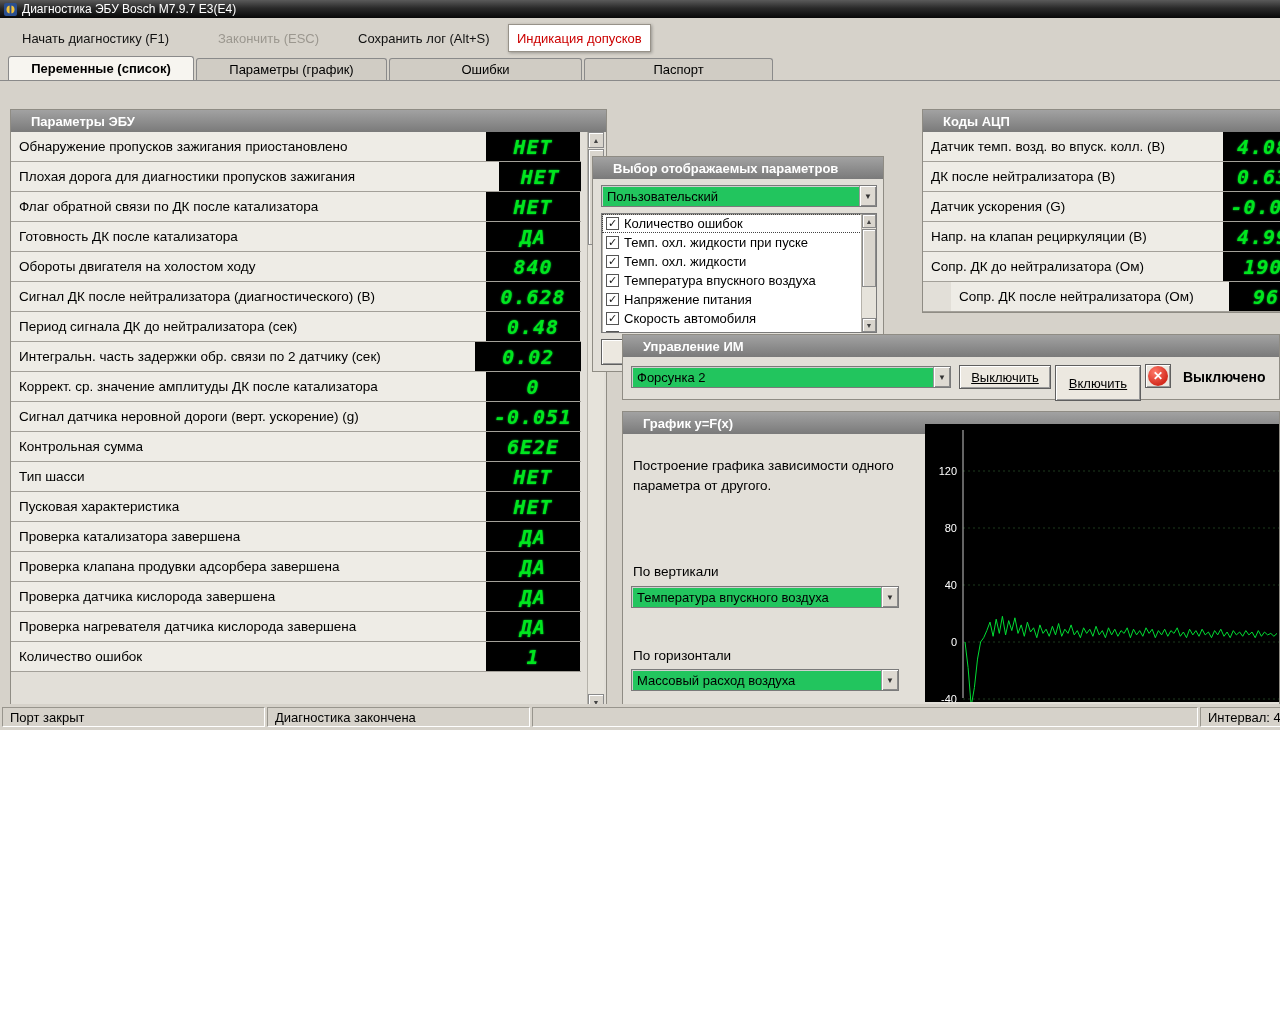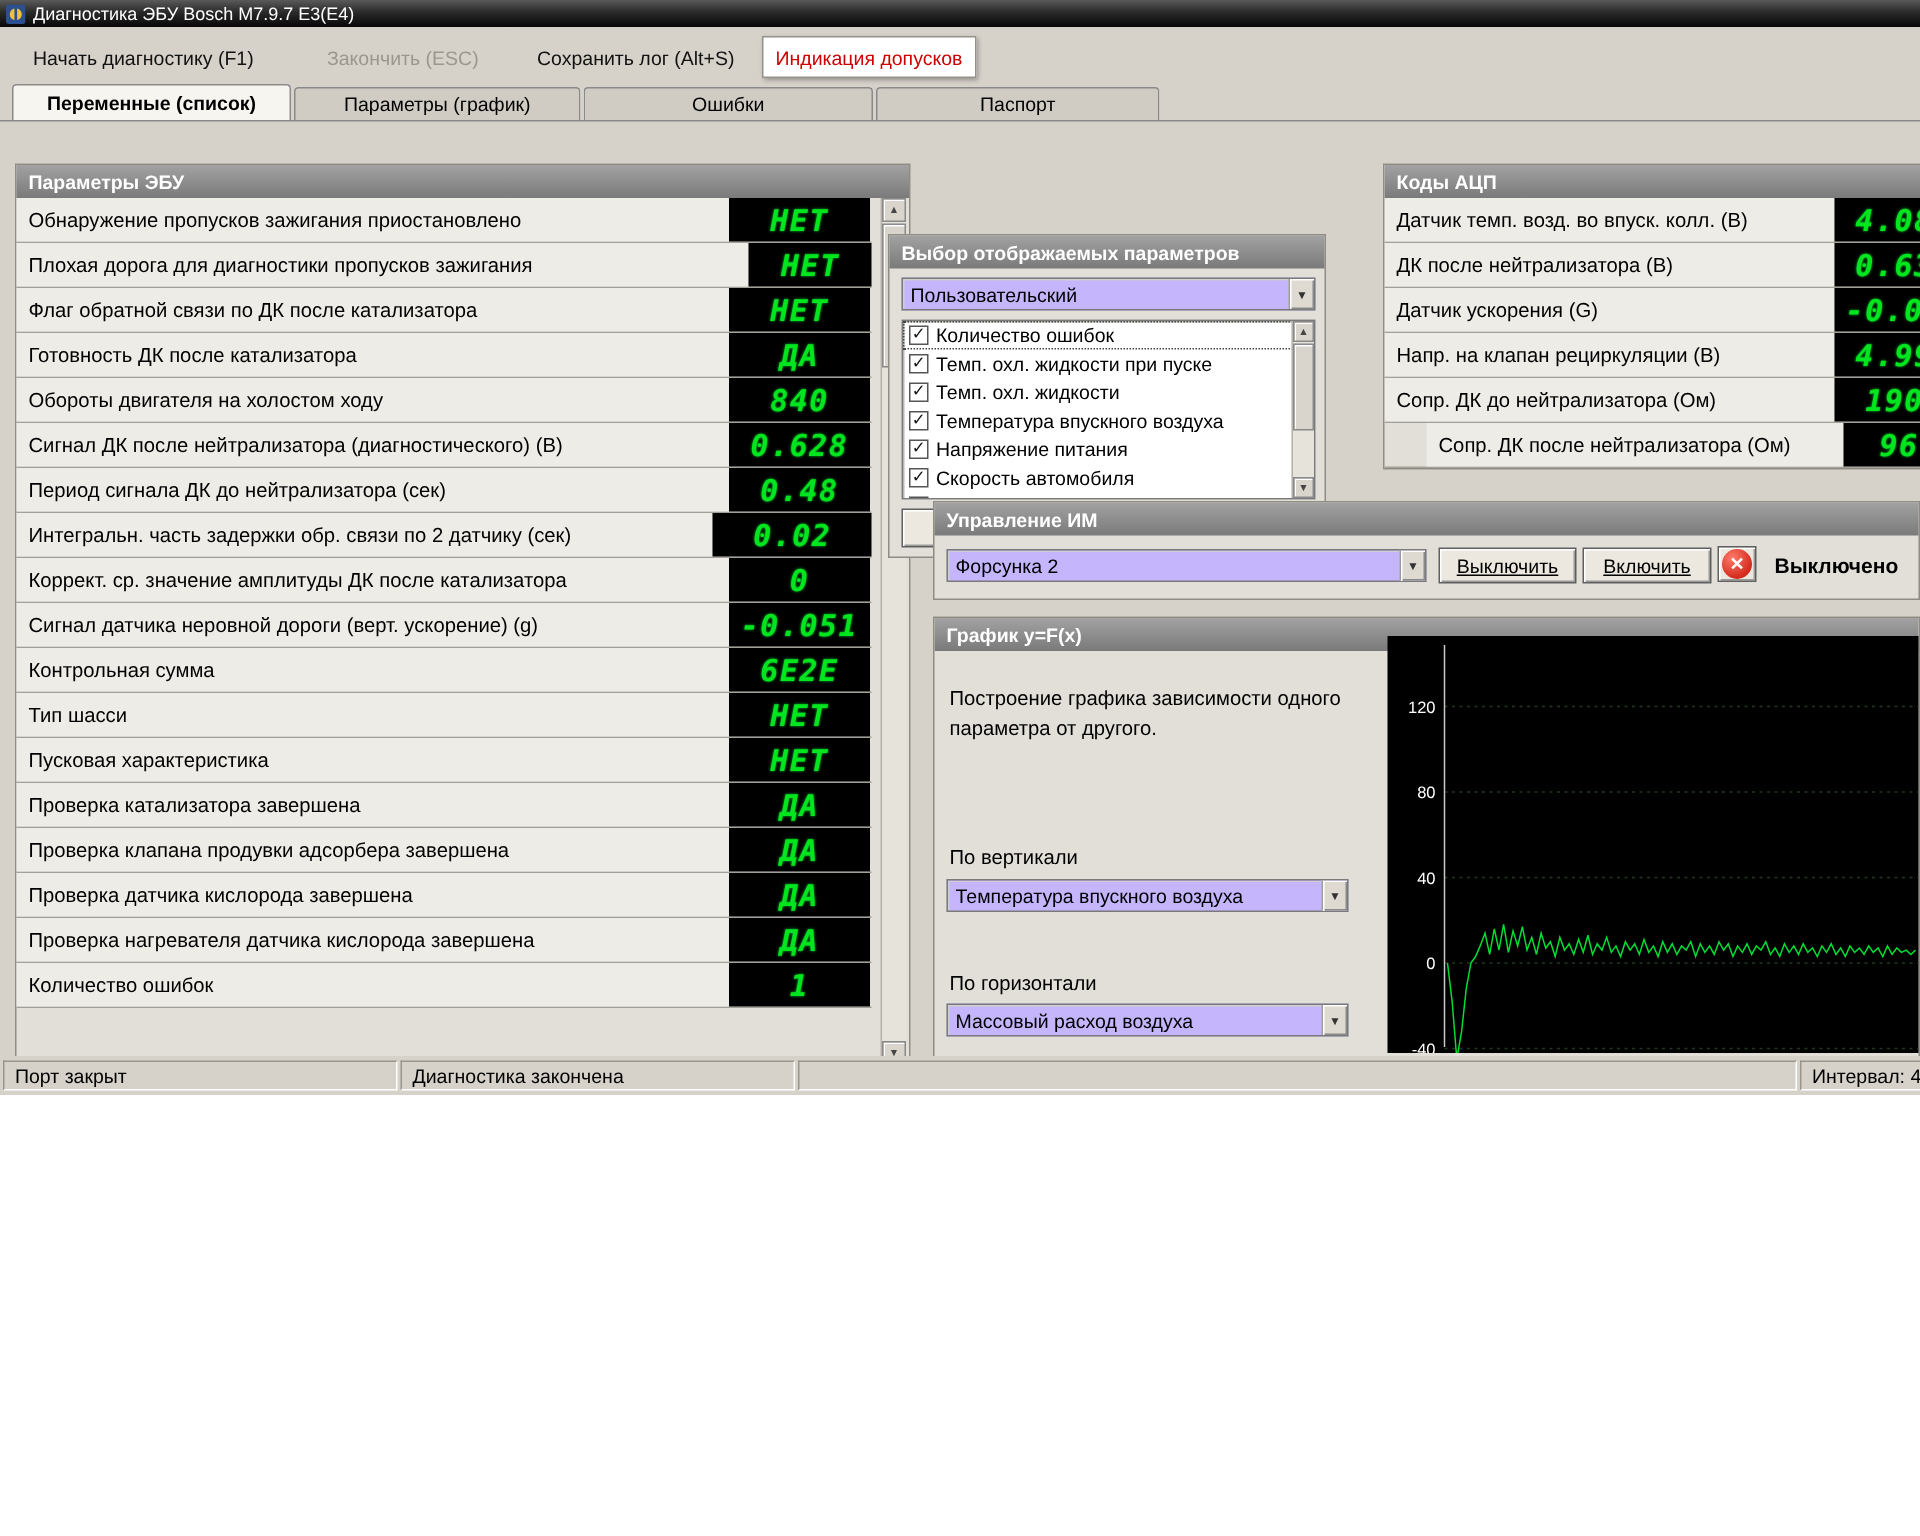--- a/index.html
+++ b/index.html
@@ -27,37 +27,37 @@
   #tabbar { position:absolute; left:0; top:38px; width:1280px; height:24px; }
   .tab { position:absolute; top:2px; height:22px; background:#d0ccc4; border:1px solid #8a8a8a; border-bottom:none;
     border-radius:3px 3px 0 0; display:flex; align-items:center; justify-content:center; font-size:13px; }
   .tab.active { top:0; height:24px; background:#f7f5f0; font-weight:bold; z-index:2; }
 
   #content { position:absolute; left:0; top:62px; width:1280px; height:624px; background:#d6d2ca; border-top:1px solid #8a8a8a; }
 
   
   .panel { position:absolute; background:#e2dfd8; border:1px solid #8f8c84; }
   .phead { height:22px; background:linear-gradient(180deg,#a2a2a2,#7a7a7a); color:#fff; font-weight:bold;
-    font-size:13px; display:flex; align-items:center; padding-left:8px; }
+    font-size:13px; display:flex; align-items:center; padding-left:20px; }
 
   
   .prow { display:flex; height:30px; border-bottom:1px solid #a3a099; }
   .pcell-label { width:475px; background:#eeece6; font-size:13.5px; display:flex; align-items:center; padding-left:8px; color:#000; }
   .pcell-value { width:94px; display:flex; align-items:center; justify-content:center; }
   .seg { font-family:"DejaVu Sans Mono", monospace; font-style:italic; font-weight:bold;
     color:#00e61e; background:#000; text-shadow:0 0 2px rgba(0,255,60,.8); font-size:20px; letter-spacing:1px; }
 
   
   .vscroll { position:absolute; width:17px; background:#e6e3db; border-left:1px solid #b5b2aa; }
   .sb-btn { position:absolute; left:0; width:16px; height:16px; background:#d9d5cd; border:1px solid #8a8a8a;
     box-shadow:inset 1px 1px 0 #fff; font-size:7px; color:#444; display:flex; align-items:center; justify-content:center; }
   .sb-thumb { position:absolute; left:0; width:16px; background:#d9d5cd; border:1px solid #8a8a8a; box-shadow:inset 1px 1px 0 #fff; }
 
   
-  .dropdown { position:absolute; height:22px; background:#c4b5fd; border:1px solid #7a7a7a;
+  .dropdown { position:absolute; height:22px; background:#22c55e; border:1px solid #7a7a7a;
     box-shadow:inset 1px 1px 0 #cfcfcf; display:flex; align-items:stretch; font-size:13px; }
   .dd-text { flex:1; display:flex; align-items:center; padding:0 5px; white-space:nowrap; overflow:hidden; color:#000; }
   .dd-btn { width:17px; background:#dedad2; border-left:1px solid #9a9a9a;
     box-shadow:inset 1px 1px 0 #fff, inset -1px -1px 0 #8a8a8a; display:flex; align-items:center; justify-content:center;
     font-size:8px; color:#333; }
 
   
   .checklist { position:absolute; background:#fff; border:1px solid #7a7a7a; box-shadow:inset 1px 1px 0 #b9b6ae; overflow:hidden; }
   .citem { height:19px; display:flex; align-items:center; gap:5px; padding-left:4px; font-size:13px; color:#000; }
   .citem.focused { outline:1px dotted #444; outline-offset:-1px; }
@@ -279,21 +279,21 @@
           </div>
       </div>
 
       <div class="panel" style="left:622px; top:253px; width:658px; height:66px;">
         <div class="phead">Управление ИМ</div>
         <div class="dropdown" style="left:8px; top:31px; width:320px;">
           <span class="dd-text">Форсунка 2</span>
           <span class="dd-btn">▼</span>
         </div>
         <button class="btn accel" style="left:336px; top:30px; width:92px; height:24px;">Выключить</button>
-        <button class="btn accel" style="left:432px; top:30px; width:86px; height:24px;">Включить</button>
+        <button class="btn accel" style="left:432px; top:30px; width:86px; height:36px;">Включить</button>
         <button class="btn redx-btn" style="left:522px; top:29px;">
           <span class="redx">✕</span>
         </button>
         <span class="act-status" style="left:560px; top:34px;">Выключено</span>
       </div>
 
       <div class="panel" style="left:622px; top:330px; width:658px; height:306px; overflow:hidden;">
         <div class="phead">График y=F(x)</div>
         <div class="graph-desc" style="left:10px; top:44px;">Построение графика зависимости одного параметра от другого.</div>
         <div class="axis-label" style="left:10px; top:152px;">По вертикали</div>

